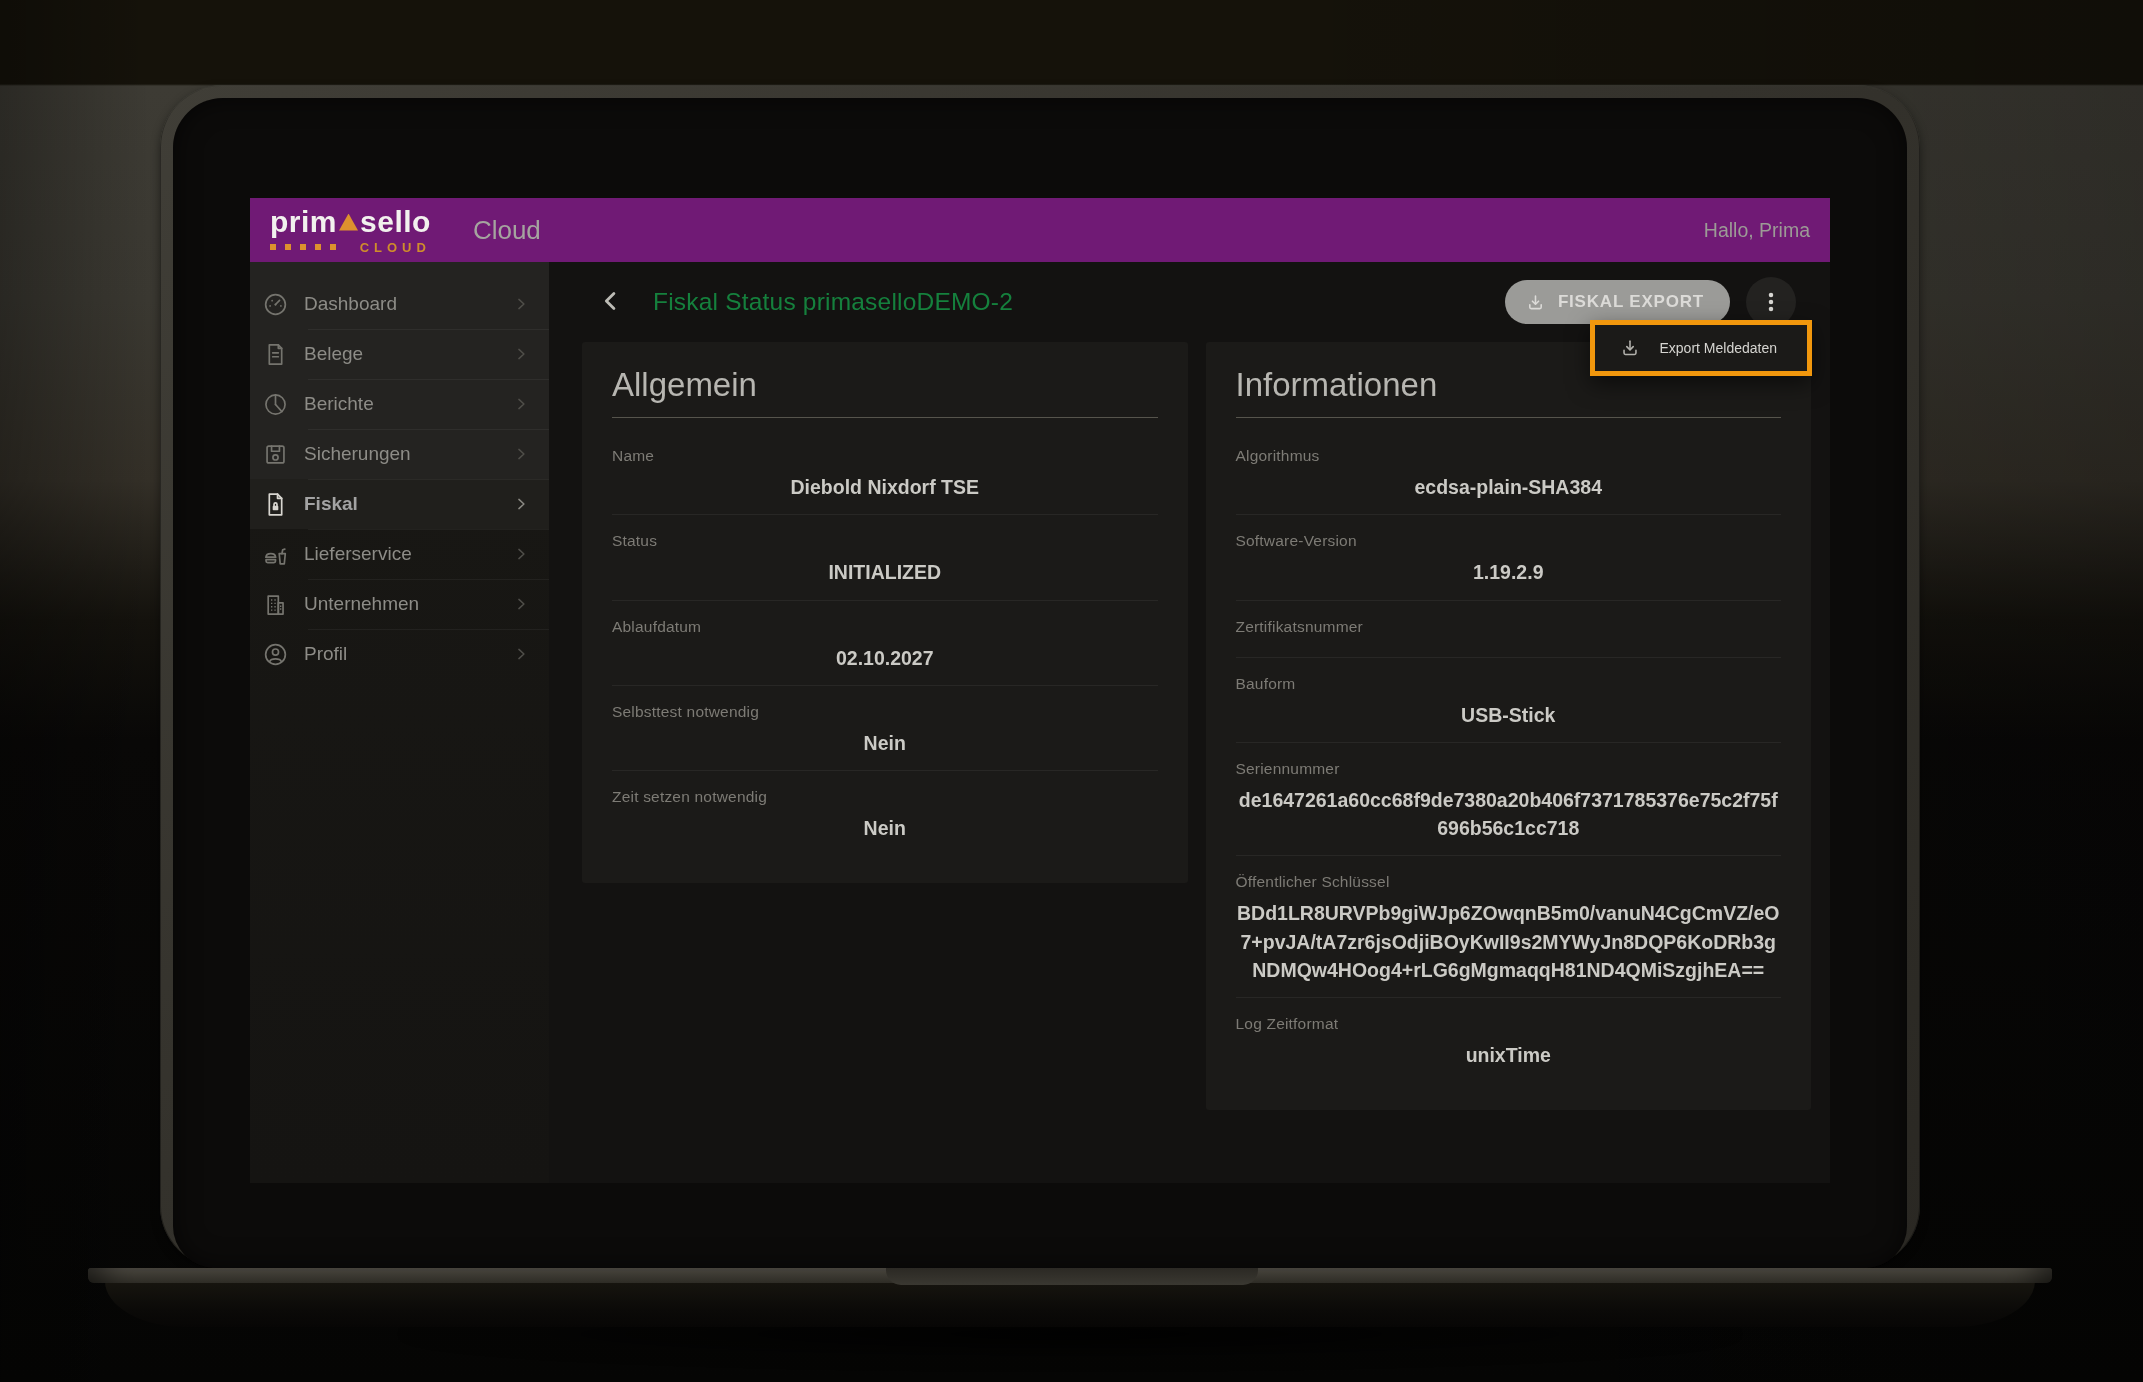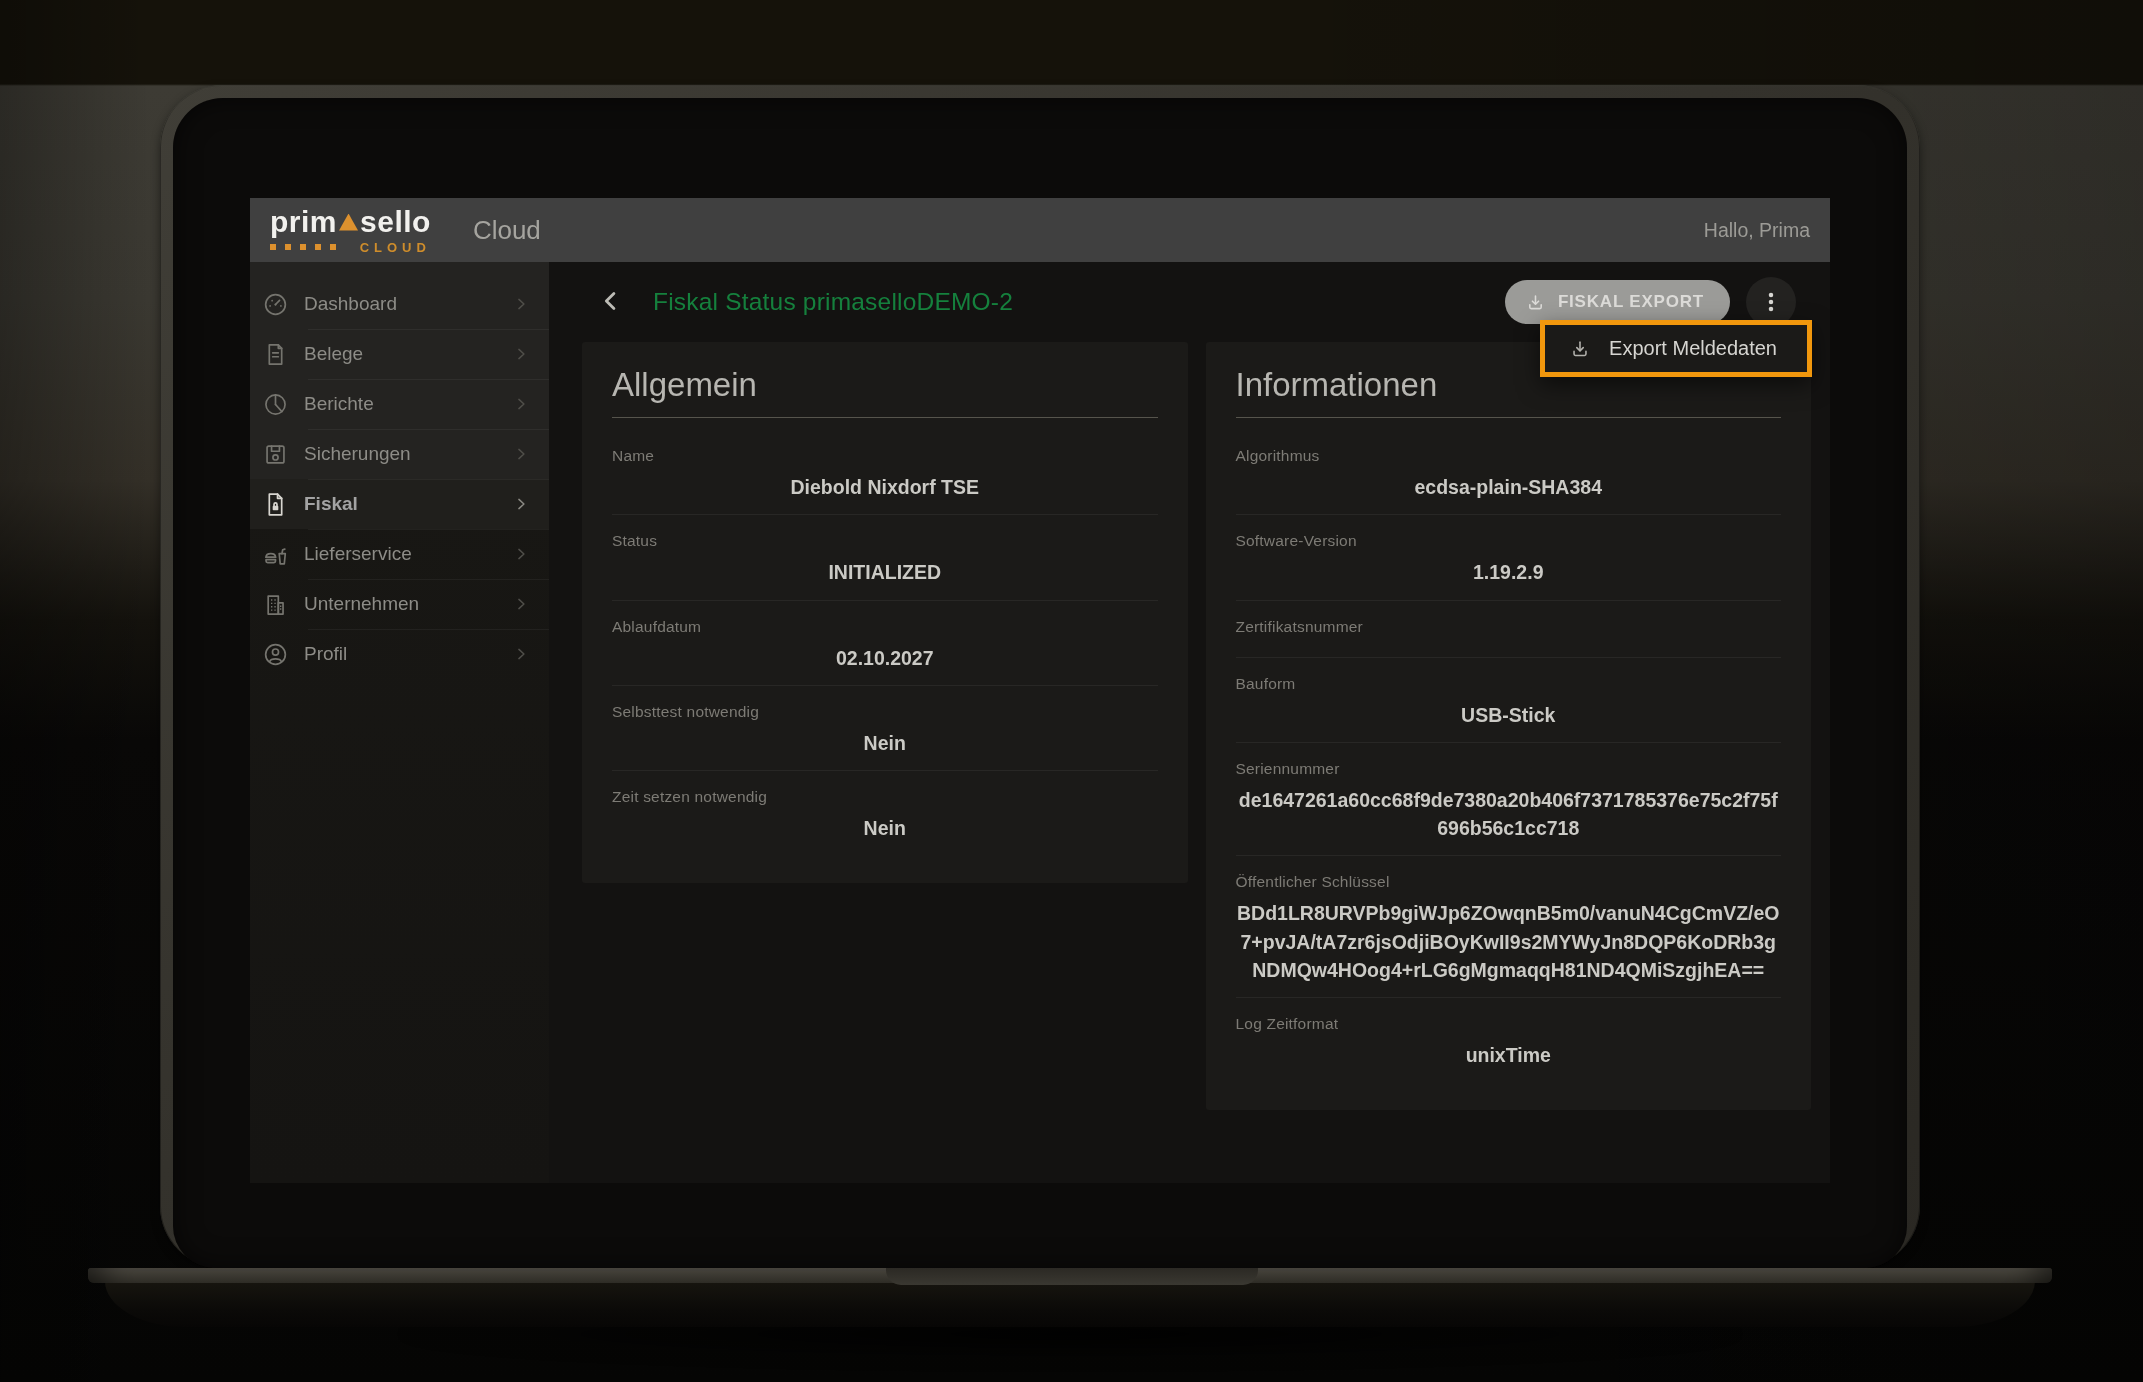--- a/index.html
+++ b/index.html
@@ -28,21 +28,21 @@
   .deck-slab{position:absolute;left:88px;top:1268px;width:1964px;height:15px;border-radius:3px 3px 6px 6px;
       background:linear-gradient(180deg,#4a473f,#302e28);
       box-shadow:inset 40px 0 30px -25px rgba(0,0,0,.5),inset -40px 0 30px -25px rgba(0,0,0,.5);}
   .deck-notch{position:absolute;left:50%;top:1268px;transform:translateX(-50%);width:372px;height:17px;
       background:linear-gradient(180deg,#2b2924,#3a3831);border-radius:0 0 15px 15px;}
 
   
   .app{position:absolute;left:50%;top:100px;transform:translateX(-50%);width:1580px;height:985px;
       background:#131211;overflow:hidden;}
 
-  .topbar{height:64px;background:#404040;display:flex;align-items:center;padding:0 20px;box-sizing:border-box;}
+  .topbar{height:64px;background:#701a75;display:flex;align-items:center;padding:0 20px;box-sizing:border-box;}
   .logo{display:flex;flex-direction:column;line-height:1;}
   .logo-main{display:flex;align-items:baseline;color:#f2f1ee;font-size:30px;font-weight:bold;letter-spacing:.5px;}
   .logo-tri{display:inline-block;width:19px;height:17px;background:#DD912E;
       clip-path:polygon(50% 0,100% 100%,0 100%);margin:0 2px;transform:translateY(-1px);}
   .logo-sub{display:flex;align-items:center;justify-content:space-between;margin-top:4px;}
   .logo-dots{display:flex;gap:9px;}
   .logo-dots i{width:6px;height:6px;background:#DD912E;display:block;}
   .logo-cloud{font-size:13px;font-weight:bold;letter-spacing:5px;color:#CF8D2B;}
   .app-name{margin-left:42px;font-size:26px;color:#a5a49f;}
   .greeting{margin-left:auto;font-size:19.5px;color:#9c9b96;}
@@ -75,21 +75,21 @@
       display:flex;align-items:center;gap:12px;padding:0 26px 0 20px;
       font-family:inherit;font-size:17px;font-weight:bold;letter-spacing:.8px;}
   .pill-btn .dlicon{width:21px;height:21px;display:flex;}
   .kebab-btn{width:50px;height:50px;border-radius:50%;background:#232220;border:none;cursor:pointer;
       display:flex;align-items:center;justify-content:center;color:#d7d6d2;}
   .kebab-btn svg{width:26px;height:26px;}
 
   .dropdown{position:absolute;top:58px;right:18px;z-index:6;background:#1b1a18;
       border:5px solid #F1970D;box-shadow:0 8px 22px rgba(0,0,0,.55);}
   .menu-item{display:flex;align-items:center;gap:18px;padding:12px 30px 12px 24px;cursor:pointer;
-      color:#d6d5d1;font-size:20px;white-space:nowrap;}
+      color:#d6d5d1;font-size:14px;white-space:nowrap;}
   .menu-item .dlicon{width:22px;height:22px;color:#b3b2ad;display:flex;}
 
   .cards{display:flex;gap:18px;align-items:flex-start;padding:0 19px 0 33px;}
   .card{flex:1;background:#1b1a18;border-radius:3px;padding:24px 30px 28px 30px;}
   .card-title{margin:0;font-size:33px;font-weight:normal;color:#b7b6b1;padding-bottom:13px;
       border-bottom:1px solid #56544c;}
   .fields{margin-top:12px;}
   .field{padding:17px 0 13px;}
   .field + .field{border-top:1px solid rgba(255,255,255,.06);}
   .flabel{font-size:15.5px;color:#7d7b75;margin-bottom:8px;letter-spacing:.2px;}

